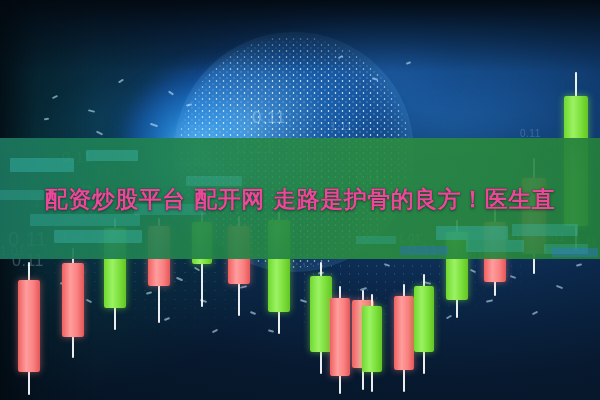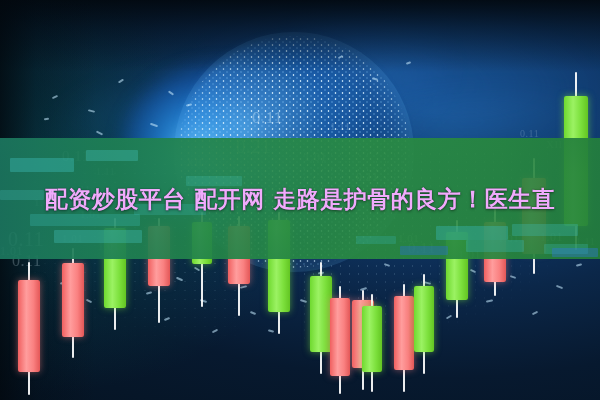--- a/index.html
+++ b/index.html
@@ -89,21 +89,21 @@
     background-image:radial-gradient(rgba(190,230,255,.5) 0.8px, rgba(0,0,0,0) 1.1px);
     background-size:10px 9px;
     -webkit-mask-image:radial-gradient(ellipse at 80% 20%, #000 0%, rgba(0,0,0,.4) 42%, rgba(0,0,0,0) 74%);
     mask-image:radial-gradient(ellipse at 80% 20%, #000 0%, rgba(0,0,0,.4) 42%, rgba(0,0,0,0) 74%);
     opacity:.45;
   }
 
   
   .ticker{
     position:absolute;
-    font-family:Liberation Serif, serif;
+    font-family:Liberation Sans, sans-serif;
     color:rgba(225,245,255,.55);
     letter-spacing:.5px;
     white-space:nowrap;
     pointer-events:none;
   }
 
   
   .fleck{position:absolute;background:rgba(200,235,255,.75);border-radius:2px;}
 
   
@@ -137,21 +137,21 @@
   
   .band-bar{position:absolute;border-radius:1px;}
 
   
   #headline{
     position:absolute;left:0;right:0;
     display:flex;flex-direction:column;align-items:center;justify-content:center;
     gap:4px;
   }
   .hl-line{
-    color:#f0abfc;
+    color:#ec4899;
     font-weight:bold;
     font-size:23px;
     line-height:30px;
     letter-spacing:.5px;
     text-shadow:0 1px 3px rgba(0,0,0,.45), 0 0 1px rgba(0,0,0,.6);
     white-space:nowrap;
   }
 </style>
 </head>
 <body>

